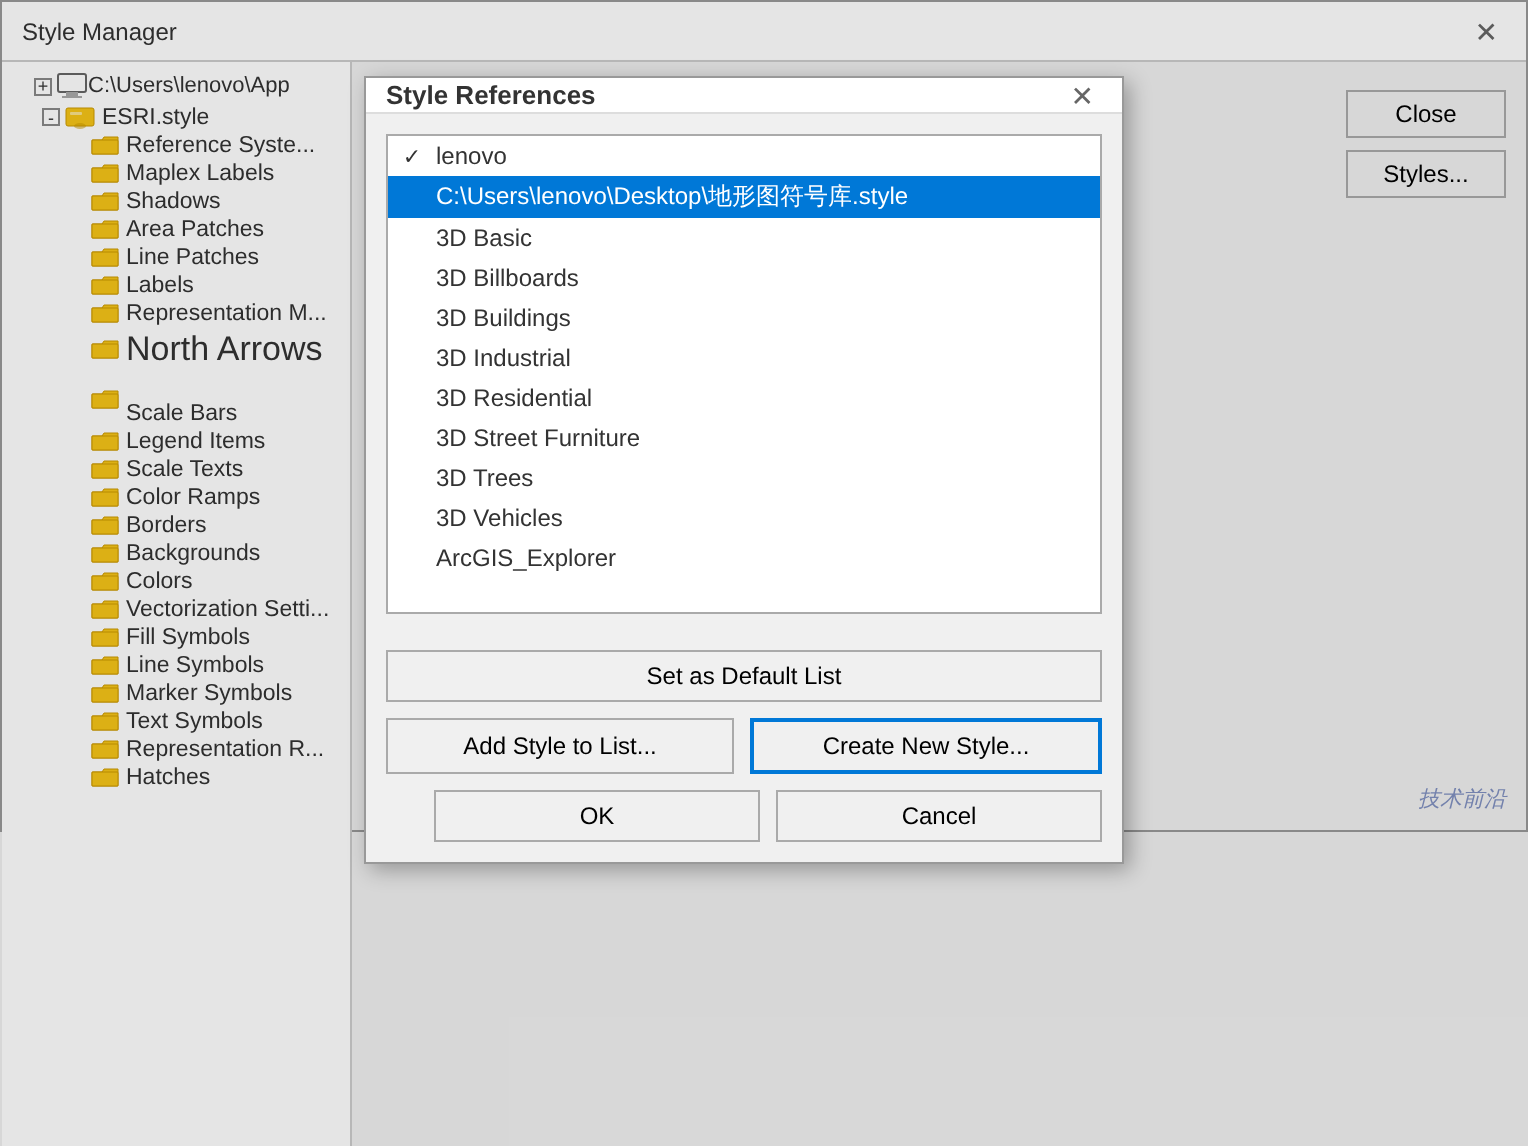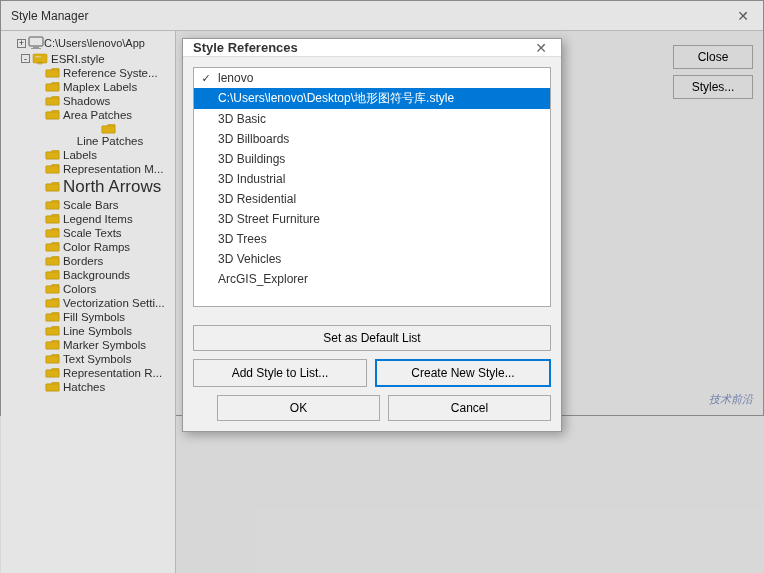--- a/index.html
+++ b/index.html
@@ -368,21 +368,21 @@
     </svg>
             <span style="font-size:11.5px;">Shadows</span>
           </div>
           <div class="tree-item" style="padding-left: 44px;">
             <svg width="15" height="12" viewBox="0 0 15 12" style="margin-right:3px;flex-shrink:0;">
       <path d="M1,3 L6,3 L7,1.5 L14,1.5 L14,10 L1,10 Z" fill="#f5c518" stroke="#cc9900" stroke-width="0.5"></path>
       <rect x="1" y="3" width="13" height="7" rx="0.5" fill="#f5c518" stroke="#cc9900" stroke-width="0.5"></rect>
     </svg>
             <span style="font-size:11.5px;">Area Patches</span>
           </div>
-          <div class="tree-item" style="padding-left: 44px; flex-direction: column;">
+          <div class="tree-item" style="padding-left: 44px;">
             <svg width="15" height="12" viewBox="0 0 15 12" style="margin-right:3px;flex-shrink:0;">
       <path d="M1,3 L6,3 L7,1.5 L14,1.5 L14,10 L1,10 Z" fill="#f5c518" stroke="#cc9900" stroke-width="0.5"></path>
       <rect x="1" y="3" width="13" height="7" rx="0.5" fill="#f5c518" stroke="#cc9900" stroke-width="0.5"></rect>
     </svg>
             <span style="font-size:11.5px;">Line Patches</span>
           </div>
           <div class="tree-item" style="padding-left: 44px;">
             <svg width="15" height="12" viewBox="0 0 15 12" style="margin-right:3px;flex-shrink:0;">
       <path d="M1,3 L6,3 L7,1.5 L14,1.5 L14,10 L1,10 Z" fill="#f5c518" stroke="#cc9900" stroke-width="0.5"></path>
       <rect x="1" y="3" width="13" height="7" rx="0.5" fill="#f5c518" stroke="#cc9900" stroke-width="0.5"></rect>
@@ -401,21 +401,21 @@
       <path d="M1,3 L6,3 L7,1.5 L14,1.5 L14,10 L1,10 Z" fill="#f5c518" stroke="#cc9900" stroke-width="0.5"></path>
       <rect x="1" y="3" width="13" height="7" rx="0.5" fill="#f5c518" stroke="#cc9900" stroke-width="0.5"></rect>
     </svg>
             <span style="font-size:17px;">North Arrows</span>
           </div>
           <div class="tree-item" style="padding-left: 44px;">
             <svg width="15" height="12" viewBox="0 0 15 12" style="margin-right:3px;flex-shrink:0;">
       <path d="M1,3 L6,3 L7,1.5 L14,1.5 L14,10 L1,10 Z" fill="#f5c518" stroke="#cc9900" stroke-width="0.5"></path>
       <rect x="1" y="3" width="13" height="7" rx="0.5" fill="#f5c518" stroke="#cc9900" stroke-width="0.5"></rect>
     </svg>
-            <span style="font-size:11.5px;">Scale Bars</span>
+            <span style="font-size:11.5px;margin-top:14px;">Scale Bars</span>
           </div>
           <div class="tree-item" style="padding-left: 44px;">
             <svg width="15" height="12" viewBox="0 0 15 12" style="margin-right:3px;flex-shrink:0;">
       <path d="M1,3 L6,3 L7,1.5 L14,1.5 L14,10 L1,10 Z" fill="#f5c518" stroke="#cc9900" stroke-width="0.5"></path>
       <rect x="1" y="3" width="13" height="7" rx="0.5" fill="#f5c518" stroke="#cc9900" stroke-width="0.5"></rect>
     </svg>
             <span style="font-size:11.5px;">Legend Items</span>
           </div>
           <div class="tree-item" style="padding-left: 44px;">
             <svg width="15" height="12" viewBox="0 0 15 12" style="margin-right:3px;flex-shrink:0;">

